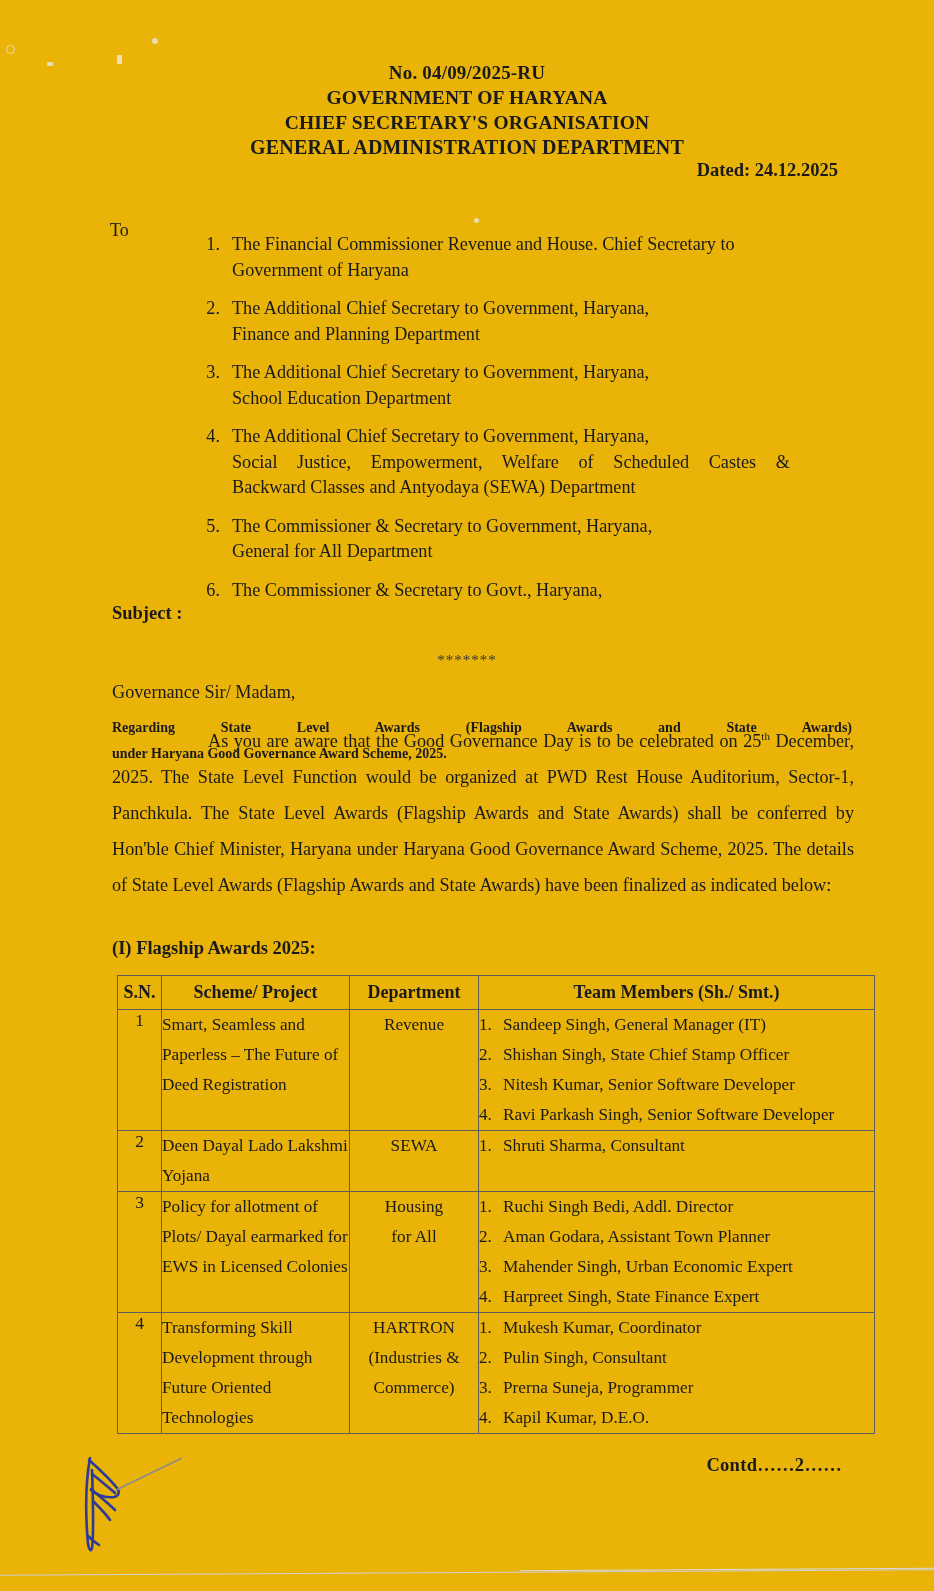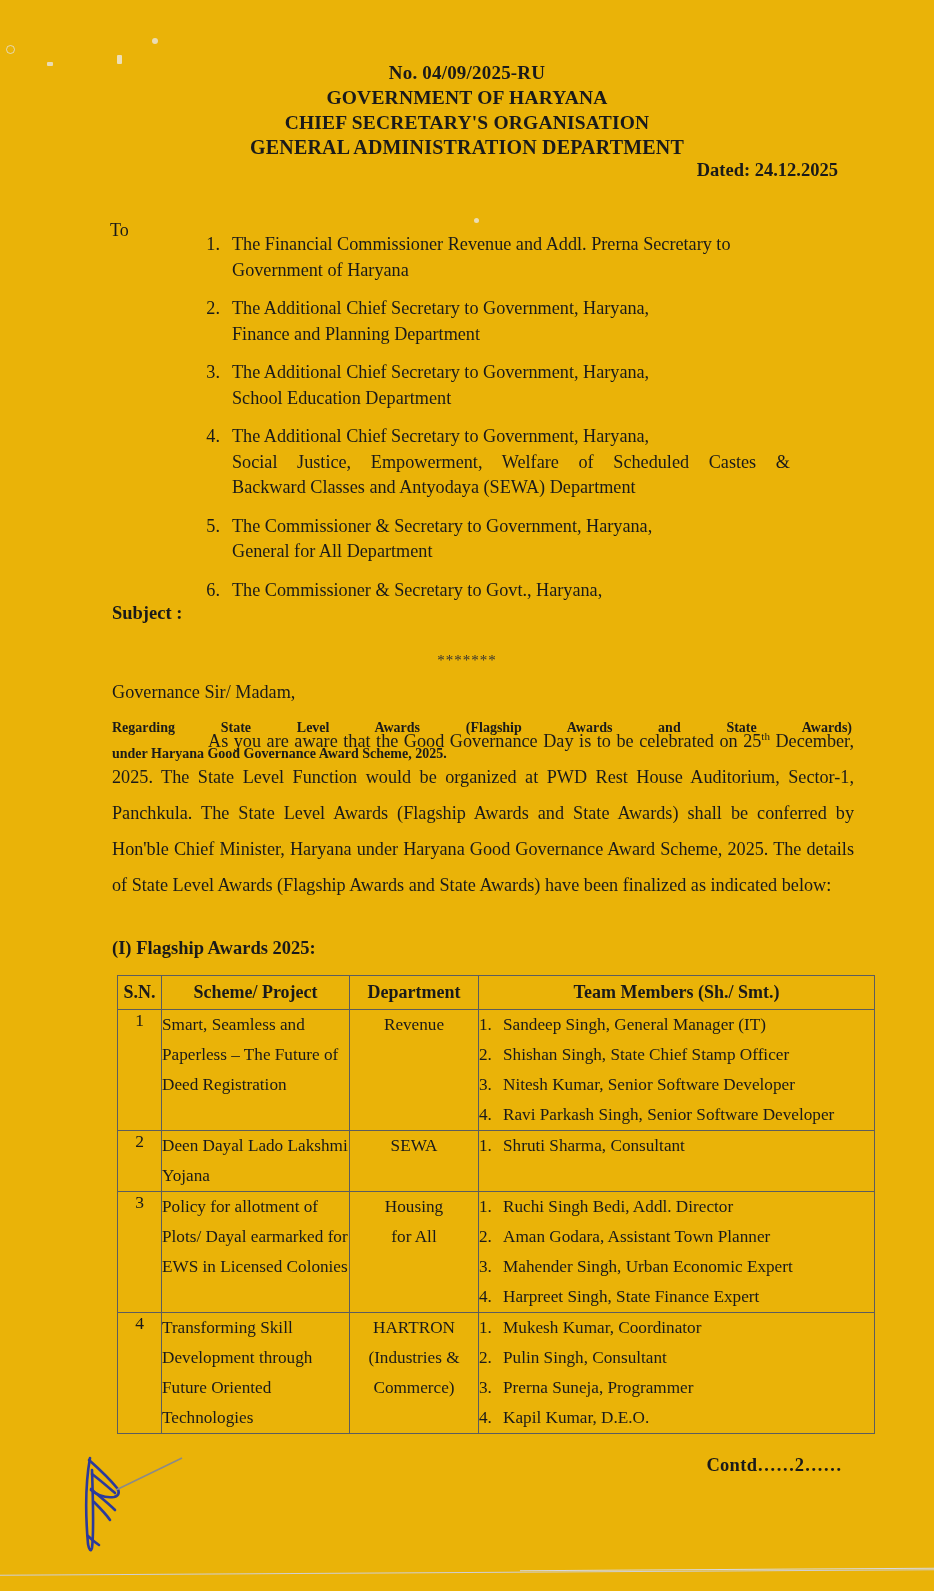--- a/index.html
+++ b/index.html
@@ -272,21 +272,21 @@
 
   <div class="dated">Dated: 24.12.2025</div>
 
   <div class="to-label">To</div>
 
   <div class="addressees">
 
     <div class="addr-item">
       <span class="addr-num">1.</span>
       <span class="addr-lines">
-        <span class="l">The Financial Commissioner Revenue and Addl. Prerna Secretary to</span>
+        <span class="l">The Financial Commissioner Revenue and House. Chief Secretary to</span>
         <span class="l">Government of Haryana</span>
       </span>
     </div>
 
     <div class="addr-item">
       <span class="addr-num">2.</span>
       <span class="addr-lines">
         <span class="l">The Additional Chief Secretary to Government, Haryana,</span>
         <span class="l">Finance and Planning Department</span>
       </span>

